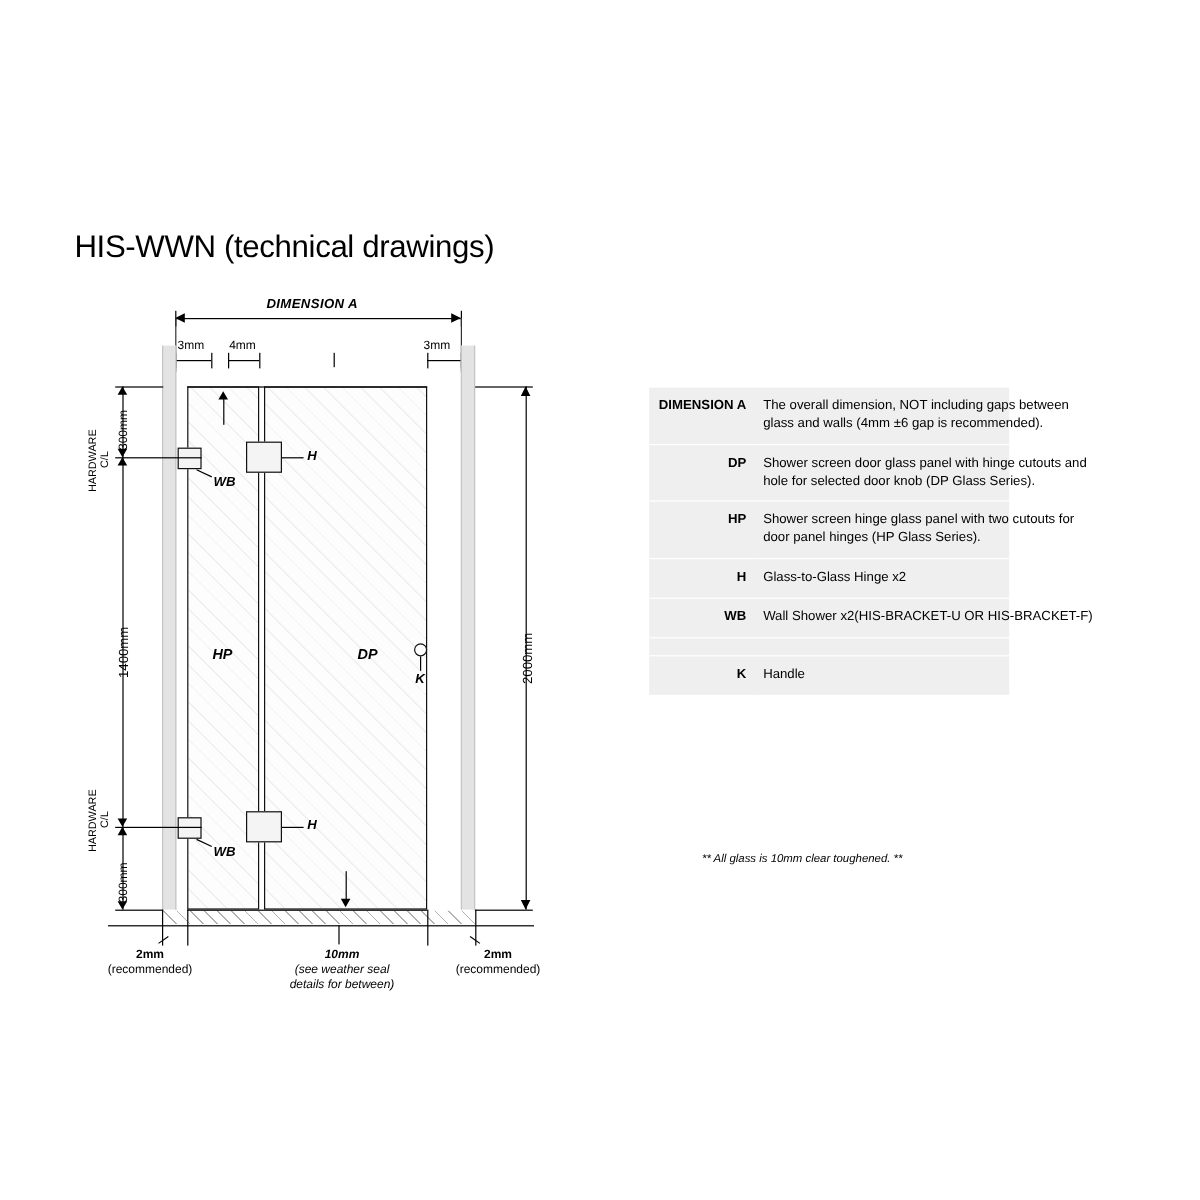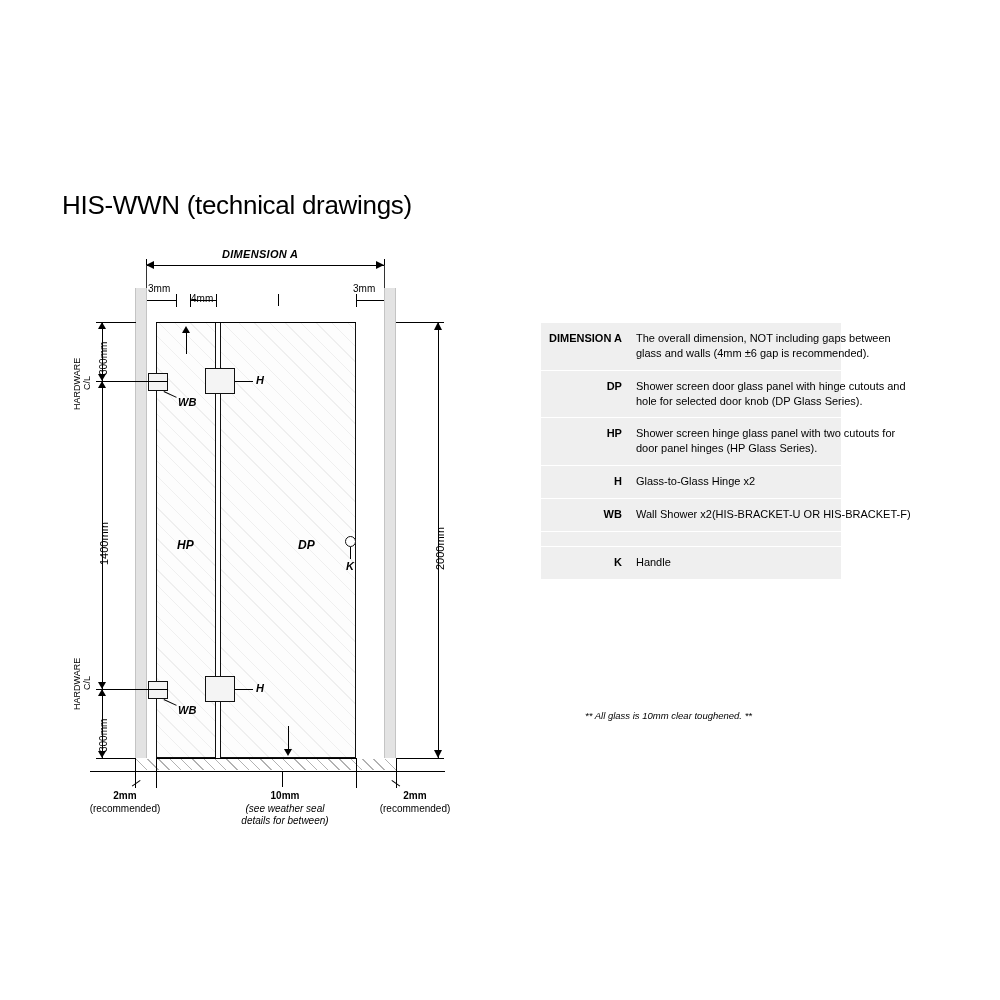--- a/index.html
+++ b/index.html
@@ -187,21 +187,21 @@
   <div class="ln h1" style="left:296px; top:60px; width:28px;"></div>
   <div class="ln v1" style="left:86px; top:54px; height:13px;"></div>
   <div class="ln v1" style="left:116px; top:54px; height:13px;"></div>
   <div class="ln v1" style="left:130px; top:54px; height:13px;"></div>
   <div class="ln v1" style="left:156px; top:54px; height:13px;"></div>
   <div class="ln v1" style="left:296px; top:54px; height:13px;"></div>
   <div class="ln v1" style="left:324px; top:54px; height:13px;"></div>
   <div class="ln v1" style="left:218px; top:54px; height:12px;"></div>
 
   <div class="lbl-plain" style="left:88px; top:43px;">3mm</div>
-  <div class="lbl-plain" style="left:131px; top:53px;">4mm</div>
+  <div class="lbl-plain" style="left:131px; top:43px;">4mm</div>
   <div class="lbl-plain" style="left:293px; top:43px;">3mm</div>
 
   <div class="wall" style="left:75px; top:48px; width:12px; height:470px;"></div>
   <div class="wall" style="left:324px; top:48px; width:12px; height:470px;"></div>
 
   <div class="glass" style="left:96px; top:82px; width:60px; height:436px;"></div>
   <div class="glass" style="left:160px; top:82px; width:136px; height:436px;"></div>
 
   <div class="ln h1" style="left:96px; top:82px; width:200px;"></div>
   <div class="ln h1" style="left:96px; top:518px; width:200px;"></div>
@@ -271,21 +271,21 @@
   <div class="ln v1" style="left:75px; top:518px; height:30px;"></div>
   <div class="ln v1" style="left:96px; top:518px; height:30px;"></div>
   <div class="ln v1" style="left:296px; top:518px; height:30px;"></div>
   <div class="ln v1" style="left:336px; top:518px; height:30px;"></div>
 
   <div class="note" style="left:10px; top:550px; width:110px;">
     <span style="font-weight:bold;">2mm</span><br>
     <span>(recommended)</span>
   </div>
   <div class="note" style="left:160px; top:550px; width:130px;">
-    <span style="font-weight:bold; ">10mm</span><br>
+    <span style="font-weight:bold; font-style:italic;">10mm</span><br>
     <span class="small-it">(see weather seal</span><br>
     <span class="small-it">details for between)</span>
   </div>
   <div class="note" style="left:300px; top:550px; width:110px;">
     <span style="font-weight:bold;">2mm</span><br>
     <span>(recommended)</span>
   </div>
 
   <div class="ln h1" style="left:70px; top:540px; width:10px; transform:rotate(-35deg); transform-origin:100% 0;"></div>
   <div class="ln h1" style="left:332px; top:540px; width:10px; transform:rotate(35deg); transform-origin:0 0;"></div>

